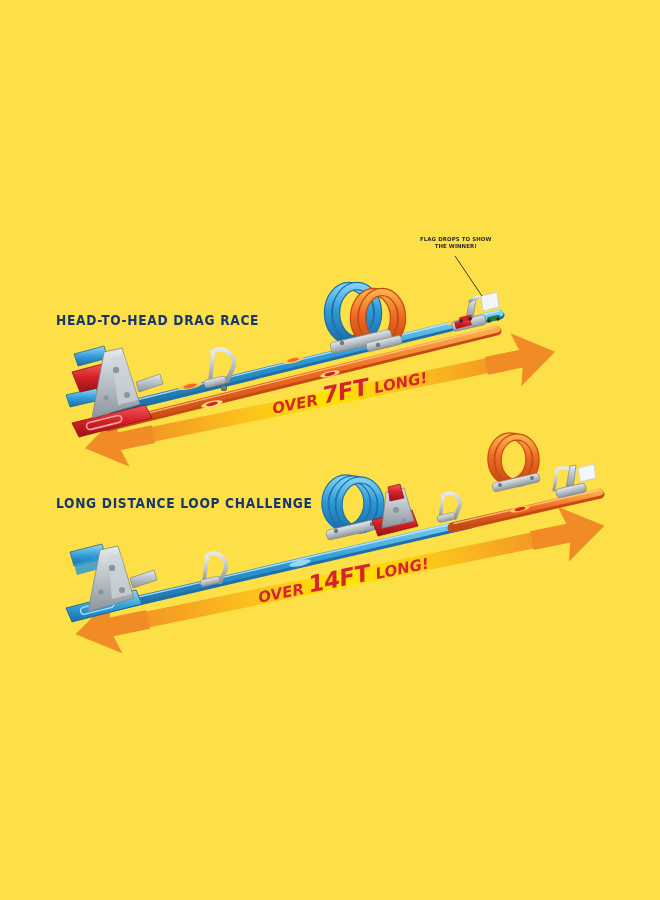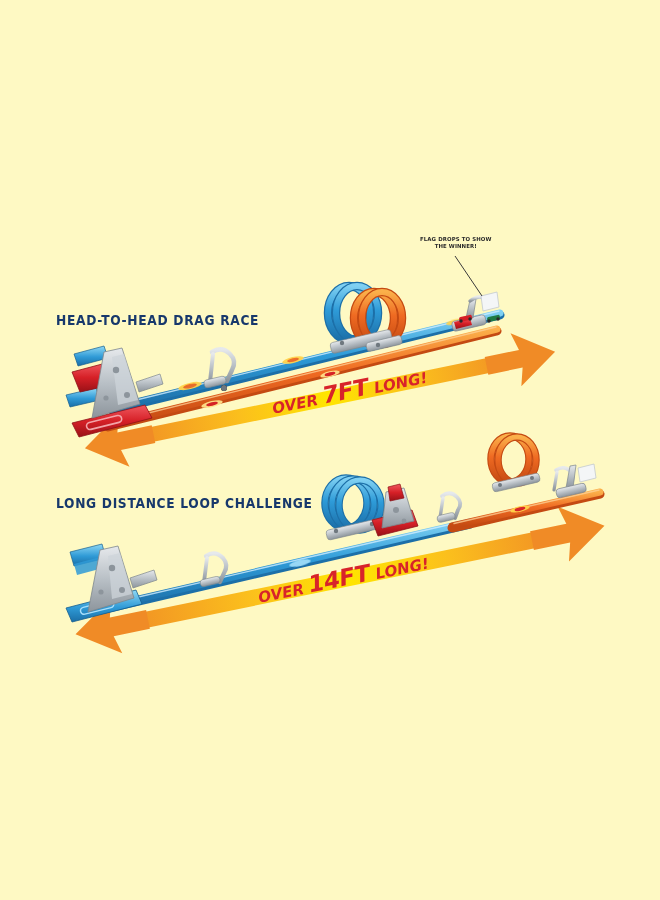--- a/index.html
+++ b/index.html
@@ -12,21 +12,21 @@
     height: 900px;
     position: relative;
     overflow: hidden;
     font-family: "Liberation Sans", sans-serif;
   }
   #stage {
     position: absolute;
     inset: 0;
     width: 660px;
     height: 900px;
-    background: #fef9c3;
+    background: #fde047;
   }
   #scene {
     position: absolute;
     inset: 0;
   }
   svg.layer {
     position: absolute;
     left: 0;
     top: 0;
     width: 660px;

